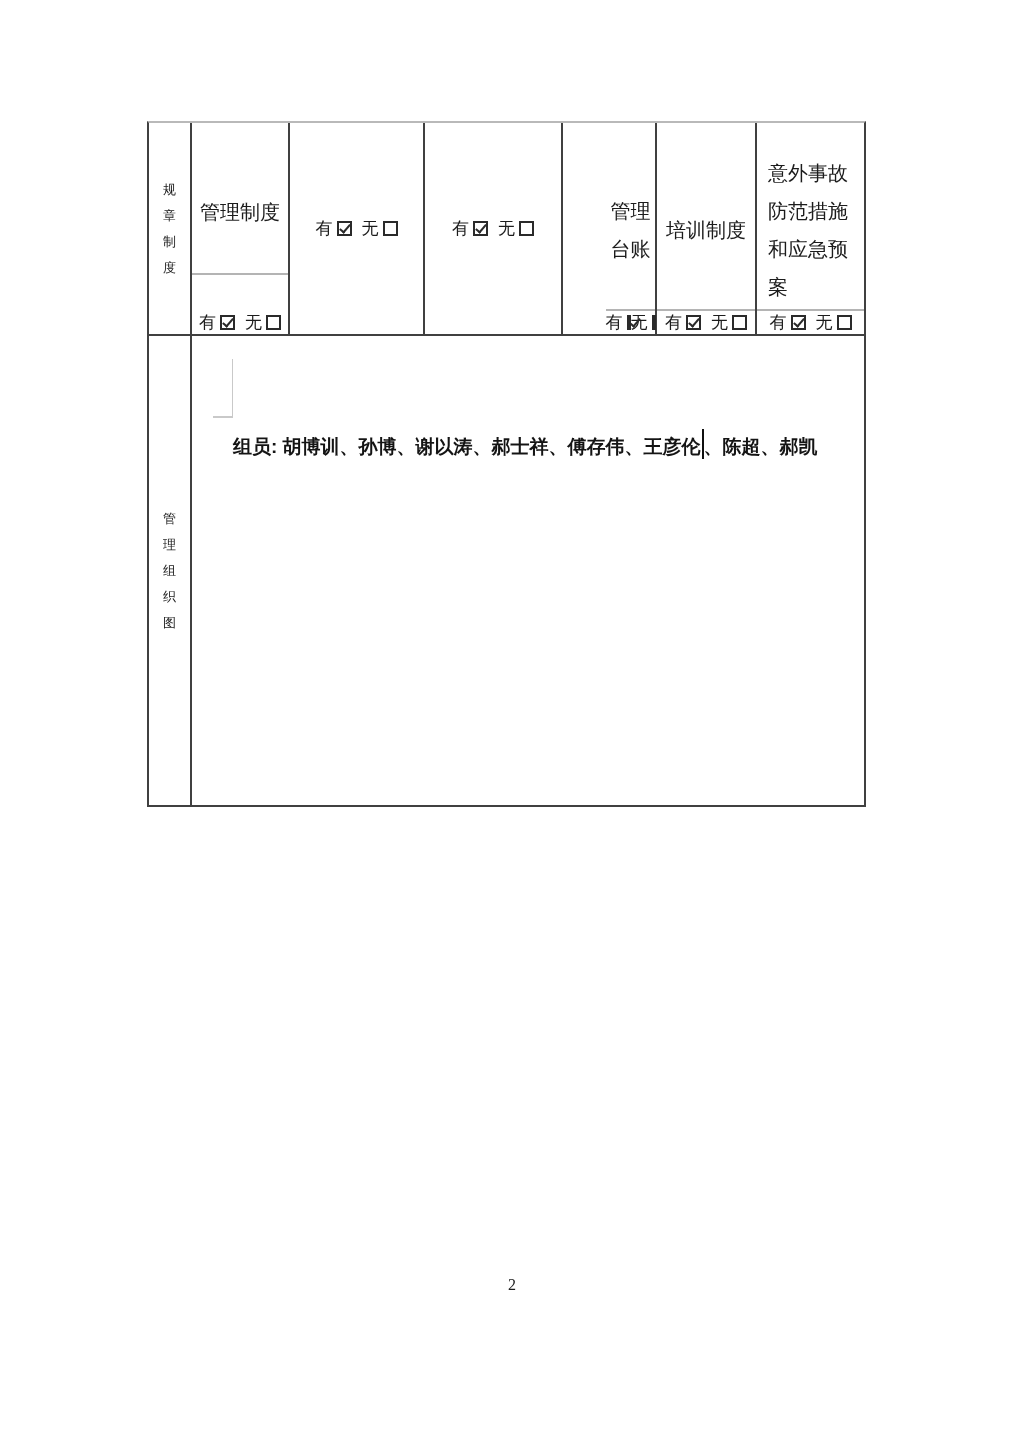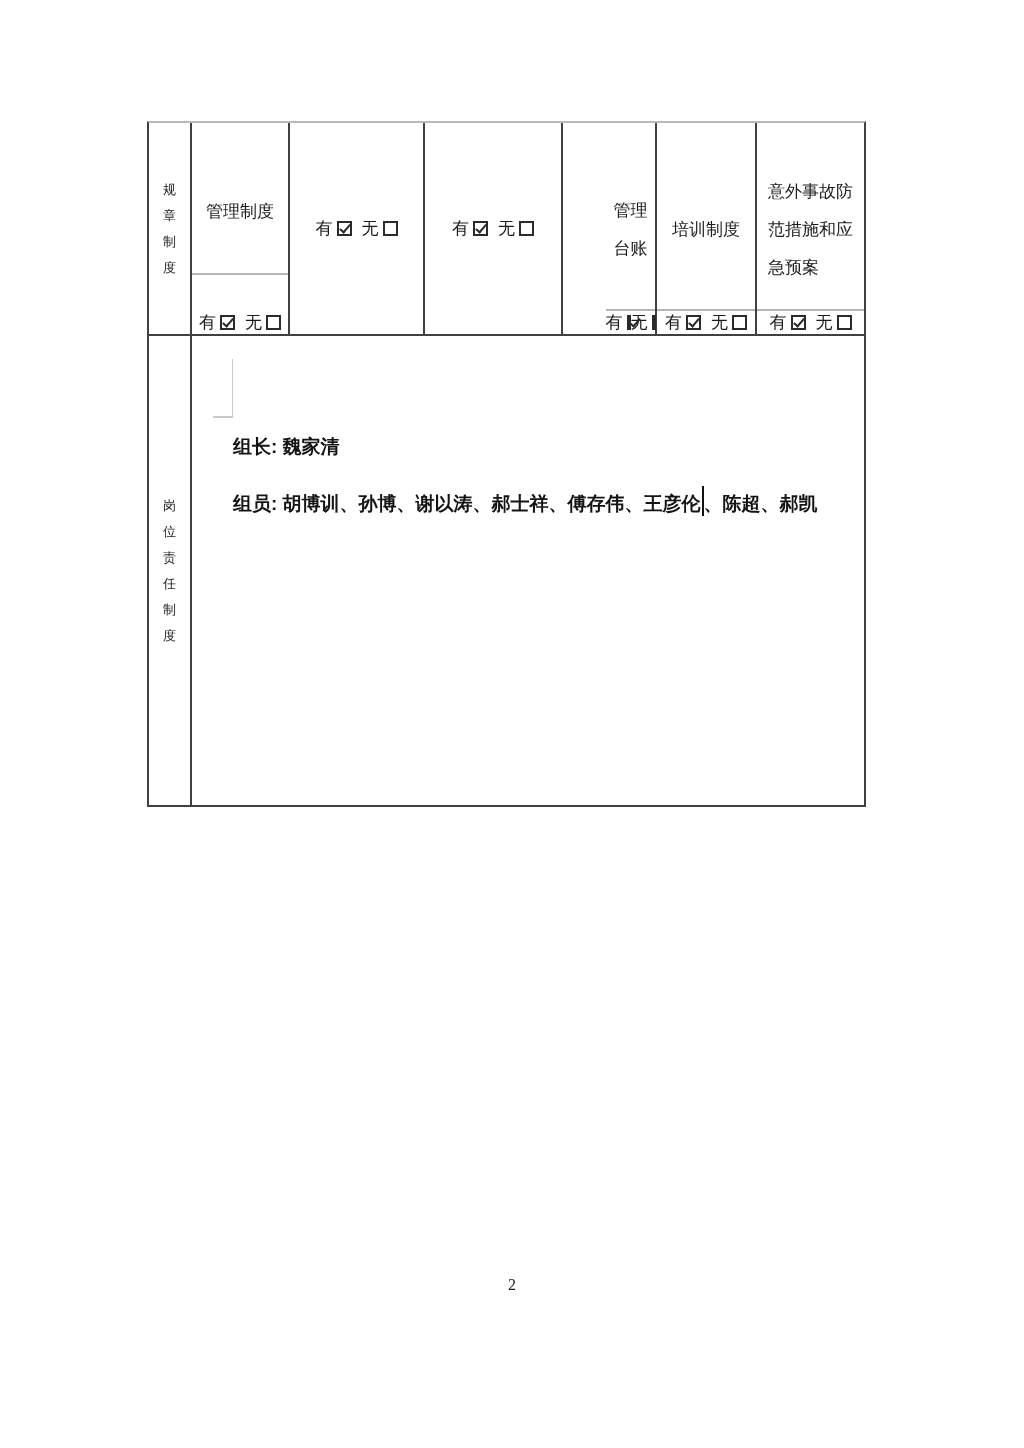--- a/index.html
+++ b/index.html
@@ -36,21 +36,21 @@
 
   .cols { flex:1; display:flex; }
   .col { display:flex; flex-direction:column; border-right:2px solid #404040; }
   .col:last-child { border-right:none; }
   .col-w1 { width:98px;gap:36px; }  .col-w2 { width:135px; } .col-w3 { width:138px; }
   .col-w4 { width:94px;padding-left:43px; }  .col-w5 { width:100px; } .col-w6 { flex:1; }
 
   .col-header {
     height:176px; border-bottom:2px solid #b4b4b4;
     display:flex; align-items:center; justify-content:center;
-    font-size:17px; line-height:38px; text-align:center;margin-top:28px;
+    font-size:20px; line-height:38px; text-align:center;margin-top:28px;
   }
   .col-w6 .col-header { justify-content:flex-start; text-align:left; padding:0 8px 0 11px; }
 
   .col-check {
     flex:1; display:flex; align-items:center; justify-content:center;
     font-size:17px; white-space:nowrap;
   }
 
   
   .cb {
@@ -162,26 +162,25 @@
             <span>无</span>
               <span class="cb"></span>
           </div>
         </div>
 
       </div>
     </div>
 
     <div class="section-bottom">
       <div class="vhead">
-        <div class="vtext">岗位责任制度</div>
+        <div class="vtext">管理组织图</div>
       </div>
       <div class="org-content">
         <div class="frame-corner"></div>
         <div class="org-lines">
-          <div class="org-line">组长: 魏家清</div>
           <div class="org-line"><span>组员: 胡博训、孙博、谢以涛、郝士祥、傅存伟、王彦伦</span><span class="caret"></span><span>、陈超、郝凯</span></div>
         </div>
       </div>
     </div>
 
   </div>
 
   <div class="pagenum">2</div>
 
 </div>

